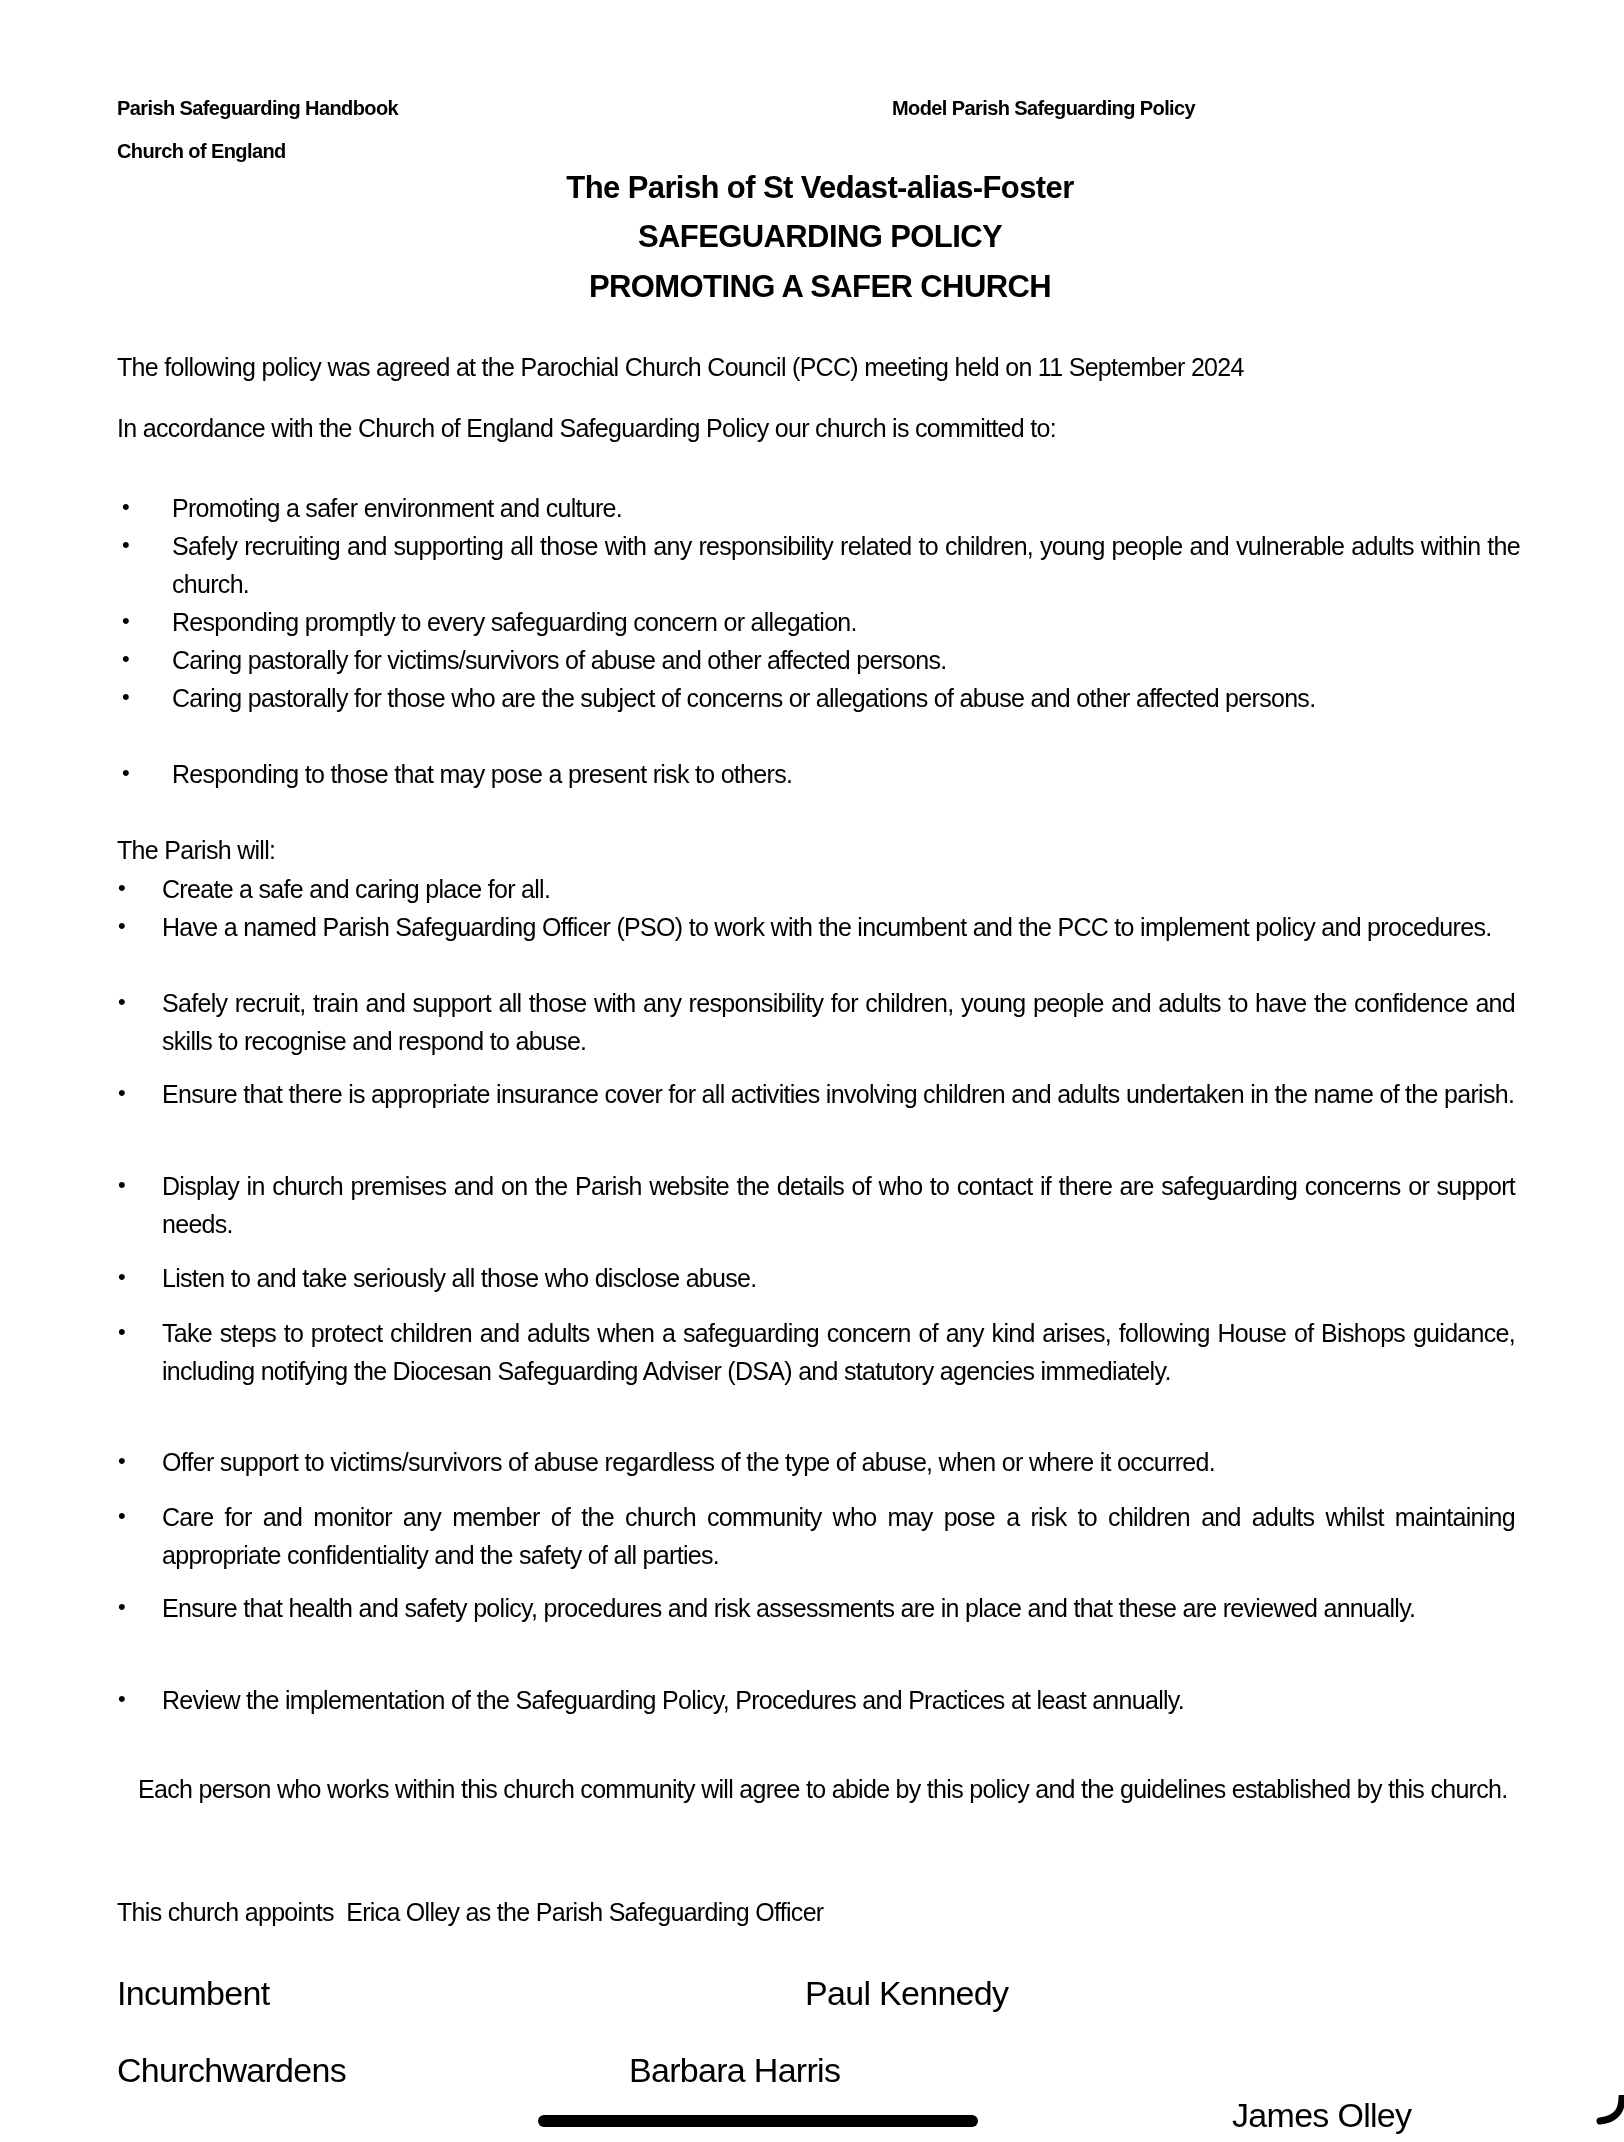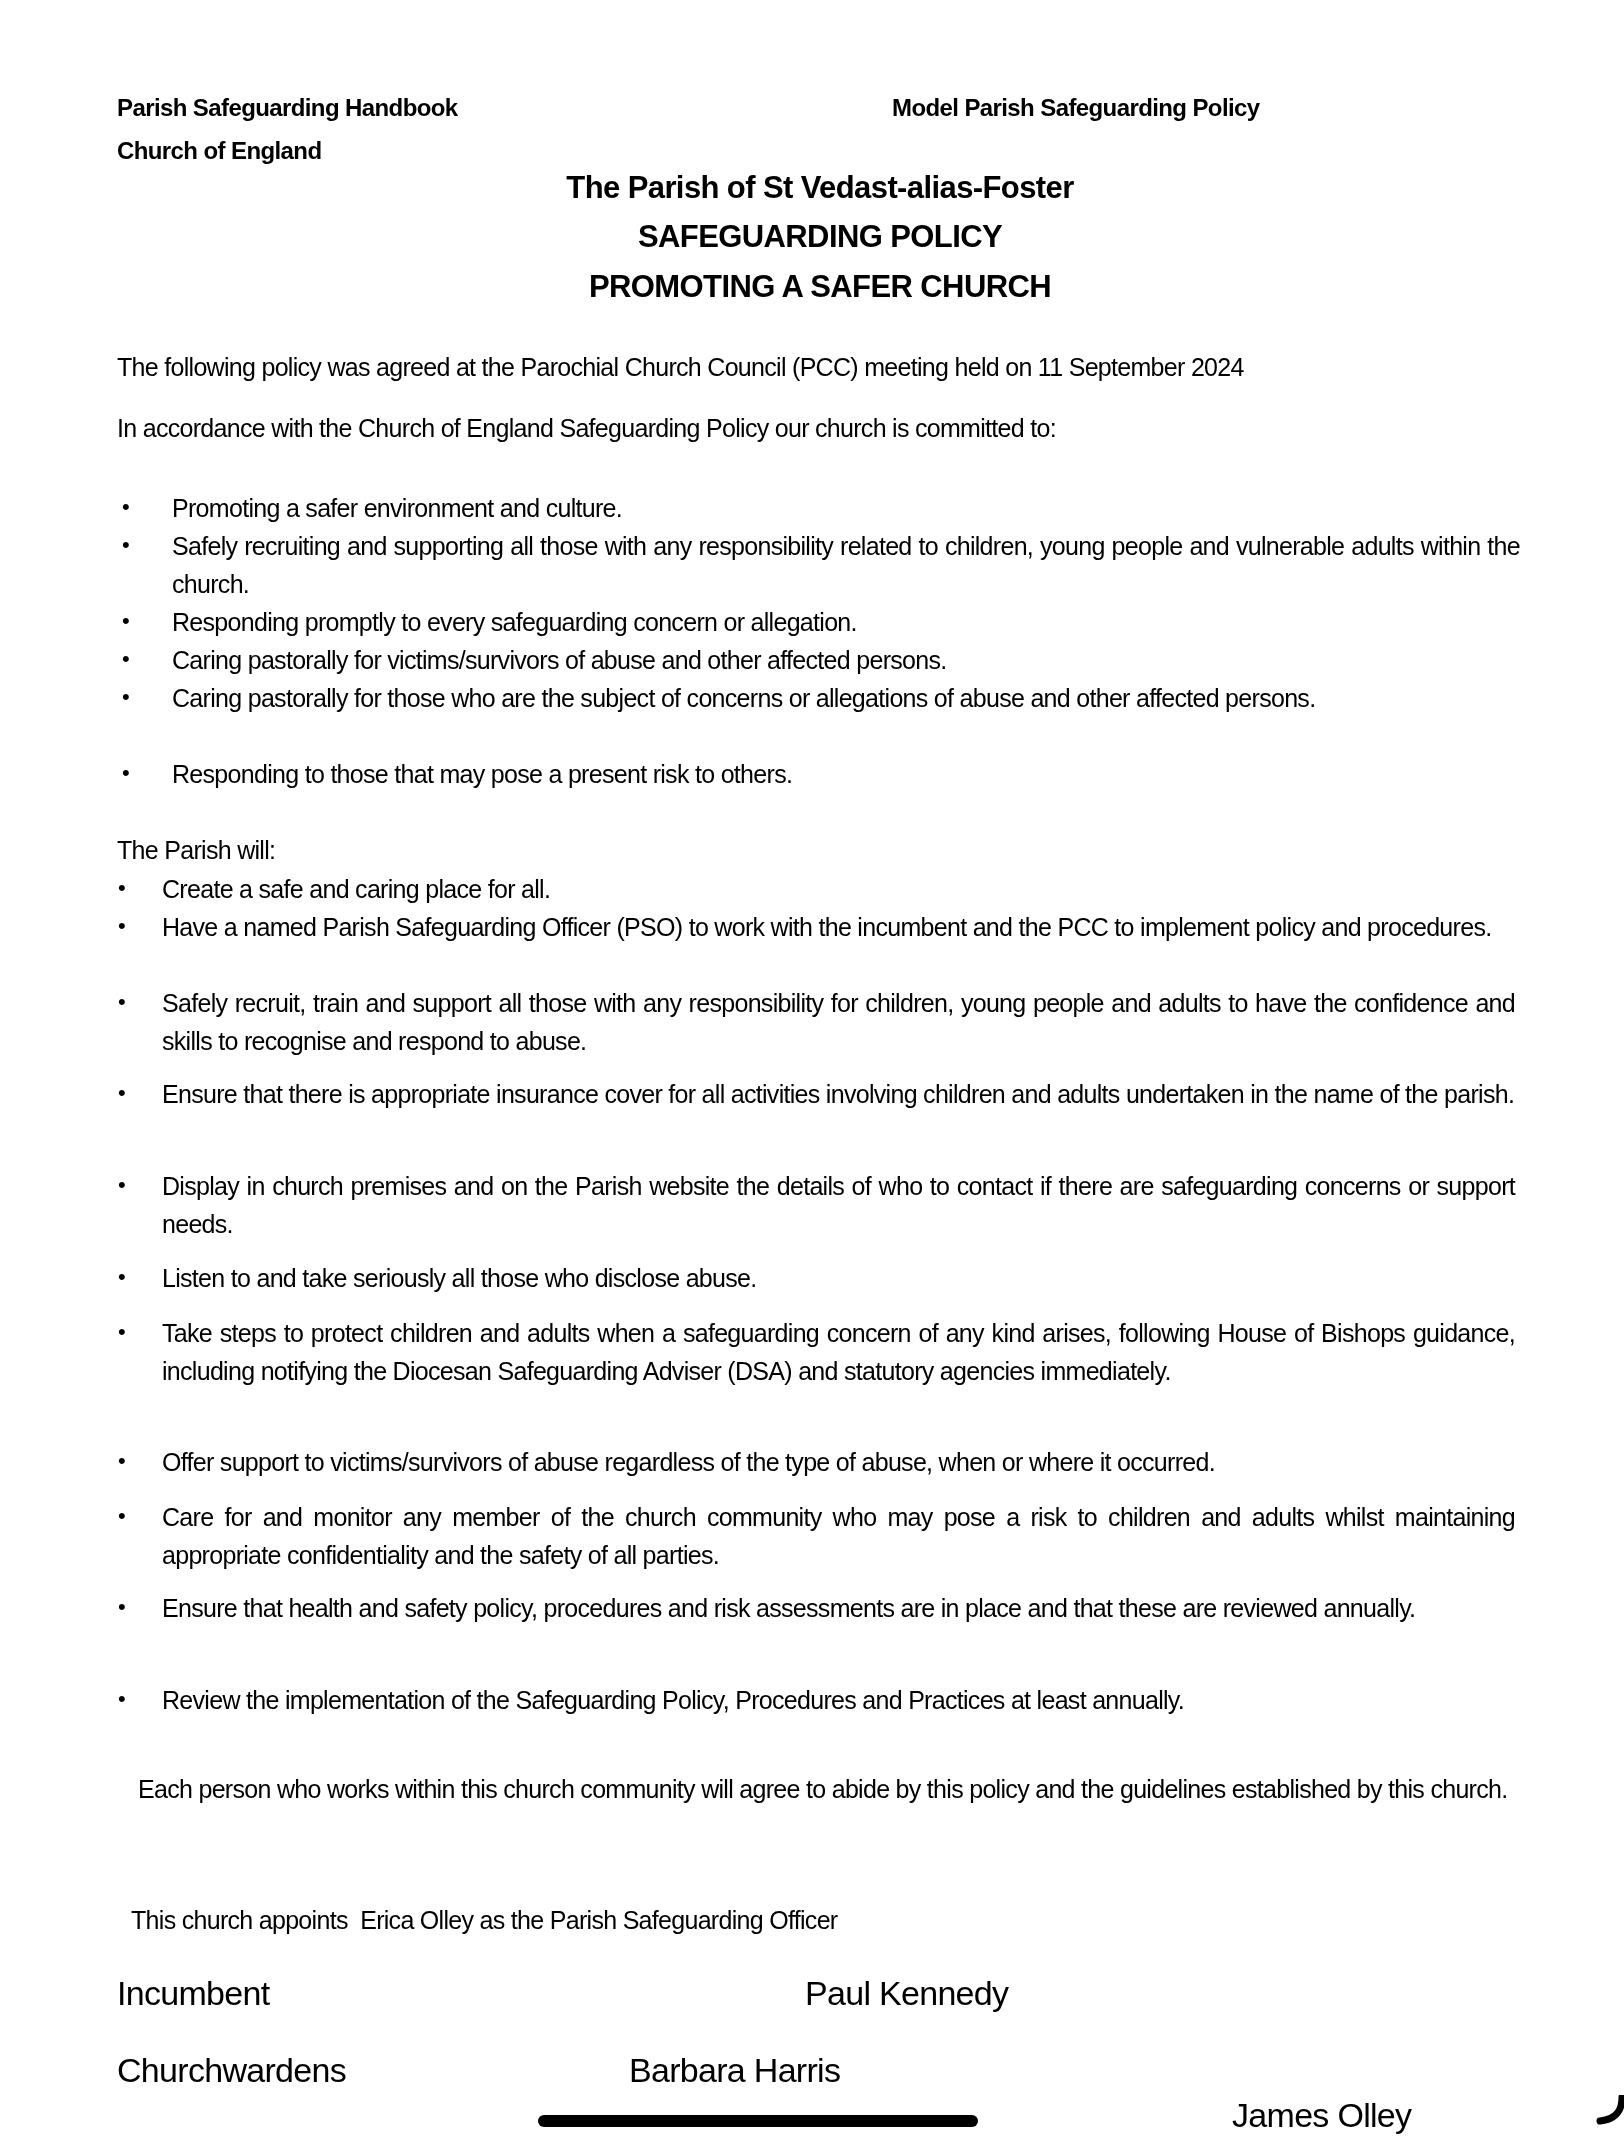--- a/index.html
+++ b/index.html
@@ -2,21 +2,21 @@
 <html><head>
 <meta charset="utf-8">
 <style>
   html, body { margin: 0; padding: 0; background: #ffffff; }
   body {
     width: 1624px; height: 2142px; position: relative; overflow: hidden;
     font-family: "Liberation Sans", "DejaVu Sans", sans-serif;
     color: #000000;
   }
   .abs { position: absolute; white-space: nowrap; }
-  .hdr { font-weight: bold; font-size: 24px; letter-spacing: -0.6px; line-height: 30px; }
+  .hdr { font-weight: bold; font-size: 20px; letter-spacing: -0.6px; line-height: 30px; }
   .title { position: absolute; left: 0; width: 1640px; text-align: center;
            font-weight: bold; font-size: 31px; letter-spacing: -0.6px; line-height: 40px; }
   .body-text { font-size: 25px; letter-spacing: -0.7px; line-height: 30px; }
   .para { position: absolute; left: 117px; width: 1403px; }
   .justify { text-align: justify; text-align-last: left; white-space: normal; margin-left: 21px; }
   .li { position: absolute; width: 1520px; }
   .li .bullet { position: absolute; top: -1px; font-size: 22px; }
   .li .txt { position: absolute; white-space: normal; text-align: justify; text-align-last: left; }
   .l1 .bullet { left: 122px; }
   .l1 .txt { left: 172px; width: 1348px; line-height: 38px; top: -4px; }
@@ -112,21 +112,21 @@
     <span class="txt">Ensure that health and safety policy, procedures and risk assessments are in place and that these are reviewed annually.</span>
   </div>
   <div class="li l2 body-text" style="top:1685px;">
     <span class="bullet">•</span>
     <span class="txt">Review the implementation of the Safeguarding Policy, Procedures and Practices at least annually.</span>
   </div>
 </div>
 
 <div class="para body-text justify" style="top:1764px; line-height:51px;">Each person who works within this church community will agree to abide by this policy and the guidelines established by this church.</div>
 
-<div class="abs body-text" style="left:131px; top:1897px; white-space:pre;margin-top:8px;">This church appoints  Erica Olley as the Parish Safeguarding Officer</div>
+<div class="abs body-text" style="left:117px; top:1897px; white-space:pre;">This church appoints  Erica Olley as the Parish Safeguarding Officer</div>
 
 <div>
   <div class="abs sig" style="left:117px; top:1974px;">Incumbent</div>
   <div class="abs sig" style="left:805px; top:1974px;">Paul Kennedy</div>
   <div class="abs sig" style="left:117px; top:2051px;">Churchwardens</div>
   <div class="abs sig" style="left:609px; top:2051px;margin-left:20px;">Barbara Harris</div>
   <div class="abs sig" style="left:1232px; top:2051px;margin-top:45px;">James Olley</div>
 </div>
 
 <div class="home-indicator"></div>

